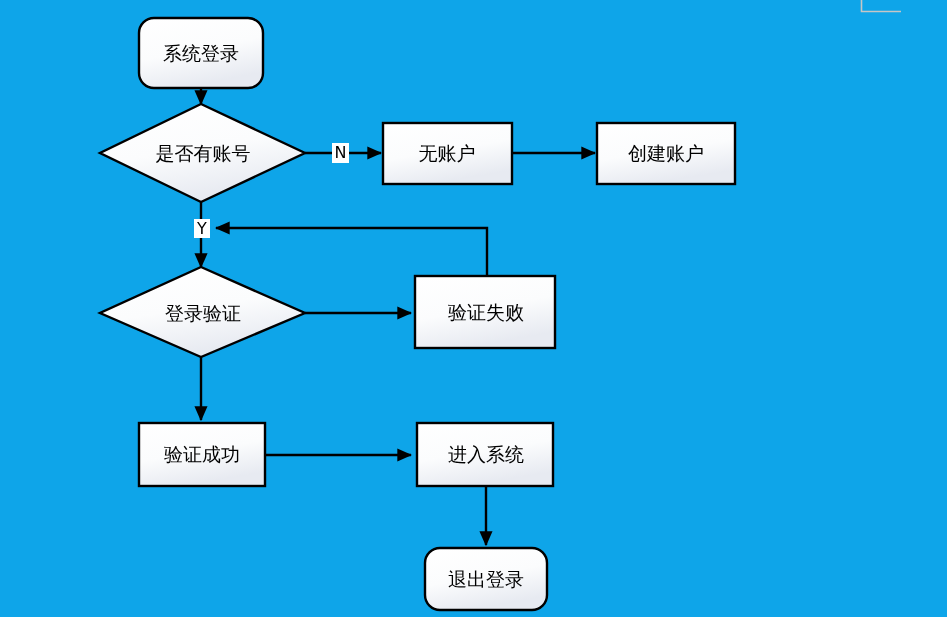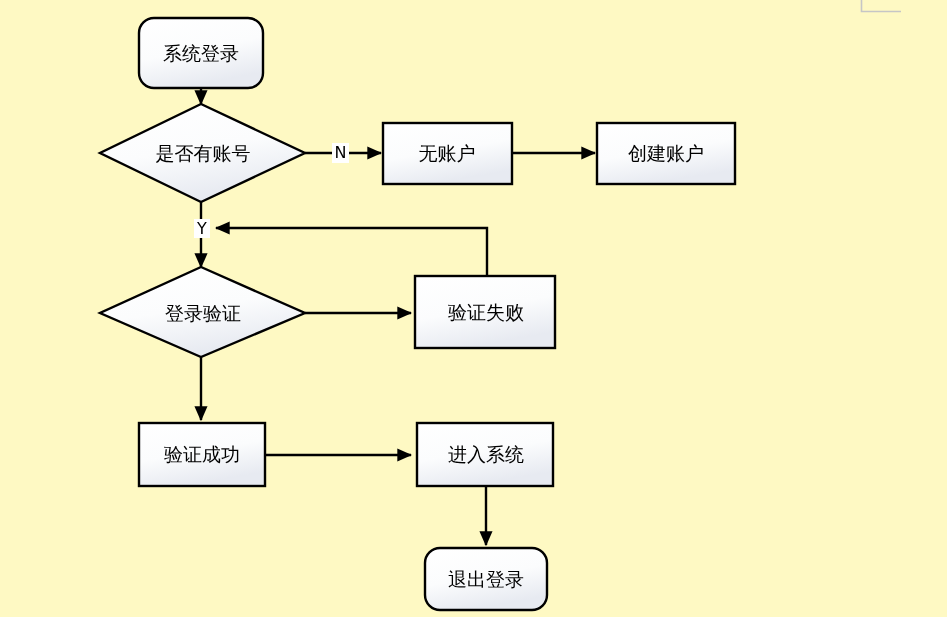--- a/index.html
+++ b/index.html
@@ -7,21 +7,21 @@
     padding: 0;
     background: #ffffff;
   }
   body {
     font-family: "DejaVu Sans", "Liberation Sans", sans-serif;
   }
   #canvas {
     position: relative;
     width: 947px;
     height: 617px;
-    background: #fef9c3;
+    background: #0ea5e9;
     overflow: hidden;
   }
   #flow-svg {
     position: absolute;
     left: 0;
     top: 0;
     width: 947px;
     height: 617px;
   }
   .node-label {

